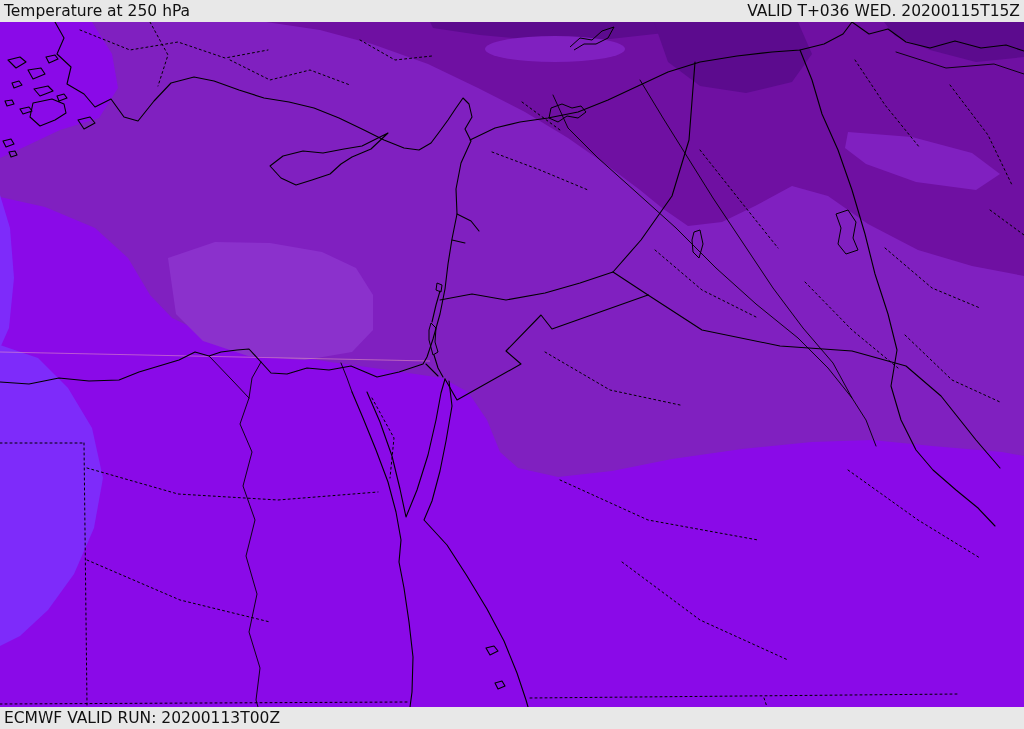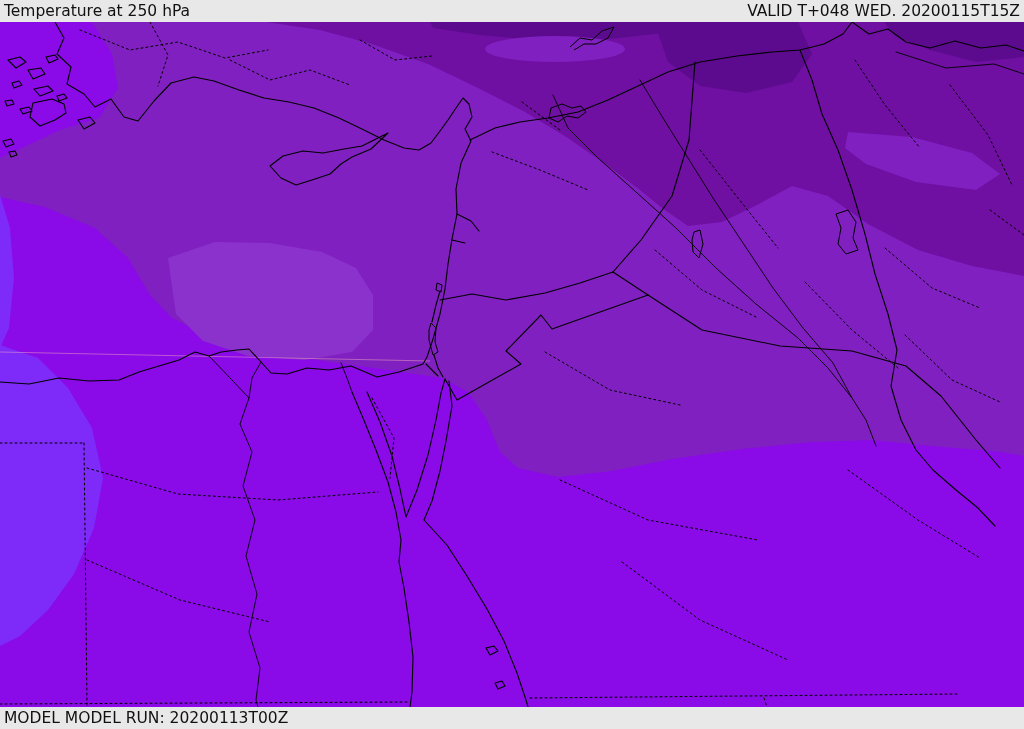--- a/index.html
+++ b/index.html
@@ -19,21 +19,21 @@
   .bands path,.bands rect,.bands ellipse{stroke:none;}
   .graticule path{fill:none;stroke-width:0.9;opacity:0.55;}
 </style>
 </head>
 <body>
 
 <div class="stage">
 
   <div class="bar top">
     <span>Temperature at 250 hPa</span>
-    <span>VALID T+048 WED. 20200115T15Z</span>
+    <span>VALID T+036 WED. 20200115T15Z</span>
   </div>
 
   <svg class="map" width="1024" height="729" viewBox="0 0 1024 729" xmlns="http://www.w3.org/2000/svg">
 
     <g class="bands">
       <rect x="0" y="22" width="1024" height="685" fill="#8020c0"></rect>
       <path d="M 0,197 L 45,207 95,228 128,258 150,295 172,318 210,336 262,350 330,362 395,371 442,378 468,392 487,420 500,452 518,468 558,477 612,471 672,459 742,449 812,442 872,440 932,446 1002,452 1024,456 L 1024,707 L 0,707 Z" fill="#8a0ae8"></path>
       <path d="M 0,22 L 92,22 112,54 118,88 99,118 60,130 22,148 0,158 Z" fill="#8a0ae8"></path>
       <path d="M 0,345 L 38,358 68,388 92,428 103,478 94,528 74,574 48,610 20,636 0,646 Z" fill="#7e2bfa"></path>
       <path d="M 0,195 L 10,228 14,278 9,328 0,348 Z" fill="#7e2bfa"></path>
@@ -116,16 +116,16 @@
       <path d="M 648,295 L 552,329 541,315 506,351 521,364 457,400 449,386 445,379"></path>
       <path d="M 426,364 L 438,376"></path>
       <path d="M 440,291 L 436,305 432,322 M 434,355 L 438,368 443,377"></path>
       <path d="M 457,214 L 471,221 479,231"></path>
       <path d="M 452,240 L 465,243"></path>
       <path d="M 852,22 L 869,34 888,29 906,42 930,48 955,41 981,48 1006,45 1024,51"></path>
     </g>
   </svg>
 
   <div class="bar bottom">
-    <span>MODEL MODEL RUN: 20200113T00Z</span>
+    <span>ECMWF VALID RUN: 20200113T00Z</span>
   </div>
 
 </div>
 
 </body></html>

